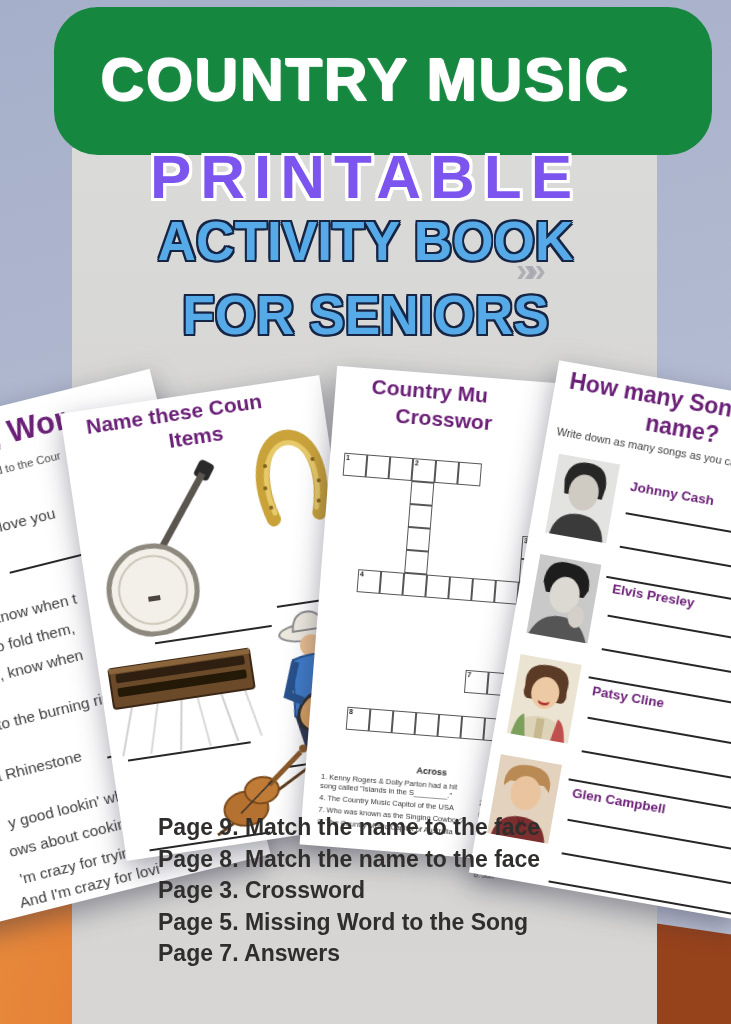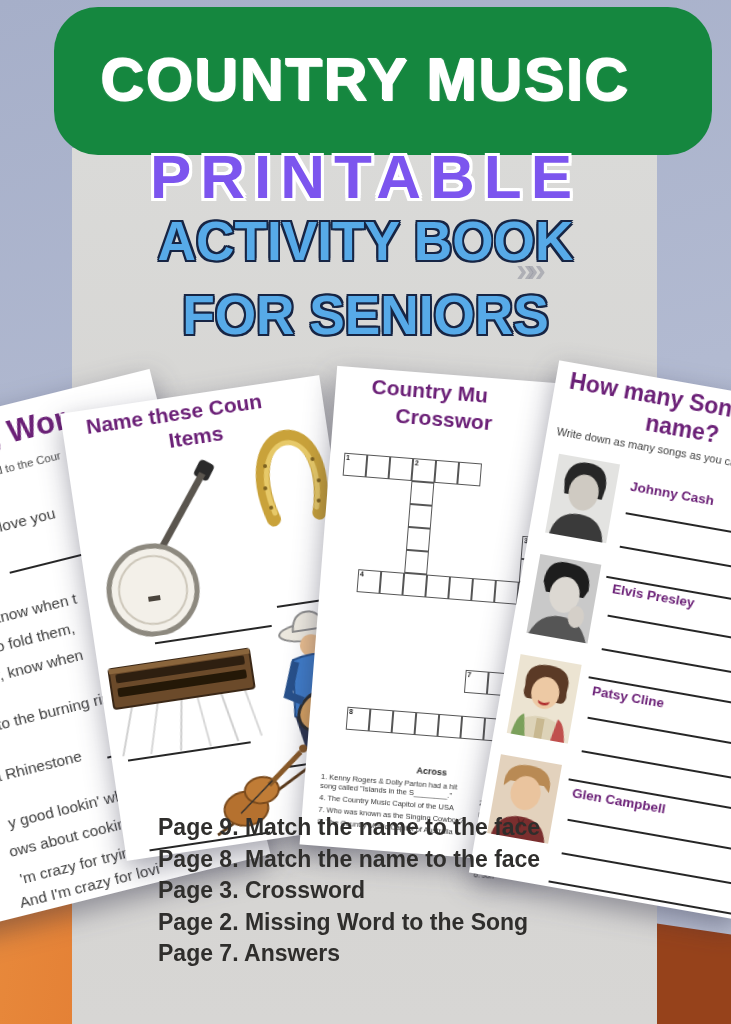--- a/index.html
+++ b/index.html
@@ -286,15 +286,15 @@
     <div class="ansline" style="left:88px;top:52px;width:182px;"></div>
     <div class="ansline" style="left:88px;top:86px;width:182px;"></div>
     <div class="ansline" style="left:80px;top:116px;width:190px;"></div>
   </div>
 </div>
 
 <div class="plist" id="page-list">
     <div class="plist-line">Page 9. Match the name to the face</div>
     <div class="plist-line">Page 8. Match the name to the face</div>
     <div class="plist-line">Page 3. Crossword</div>
-    <div class="plist-line">Page 2. Missing Word to the Song</div>
+    <div class="plist-line">Page 5. Missing Word to the Song</div>
     <div class="plist-line">Page 7. Answers</div>
   </div>
 
 </body></html>

